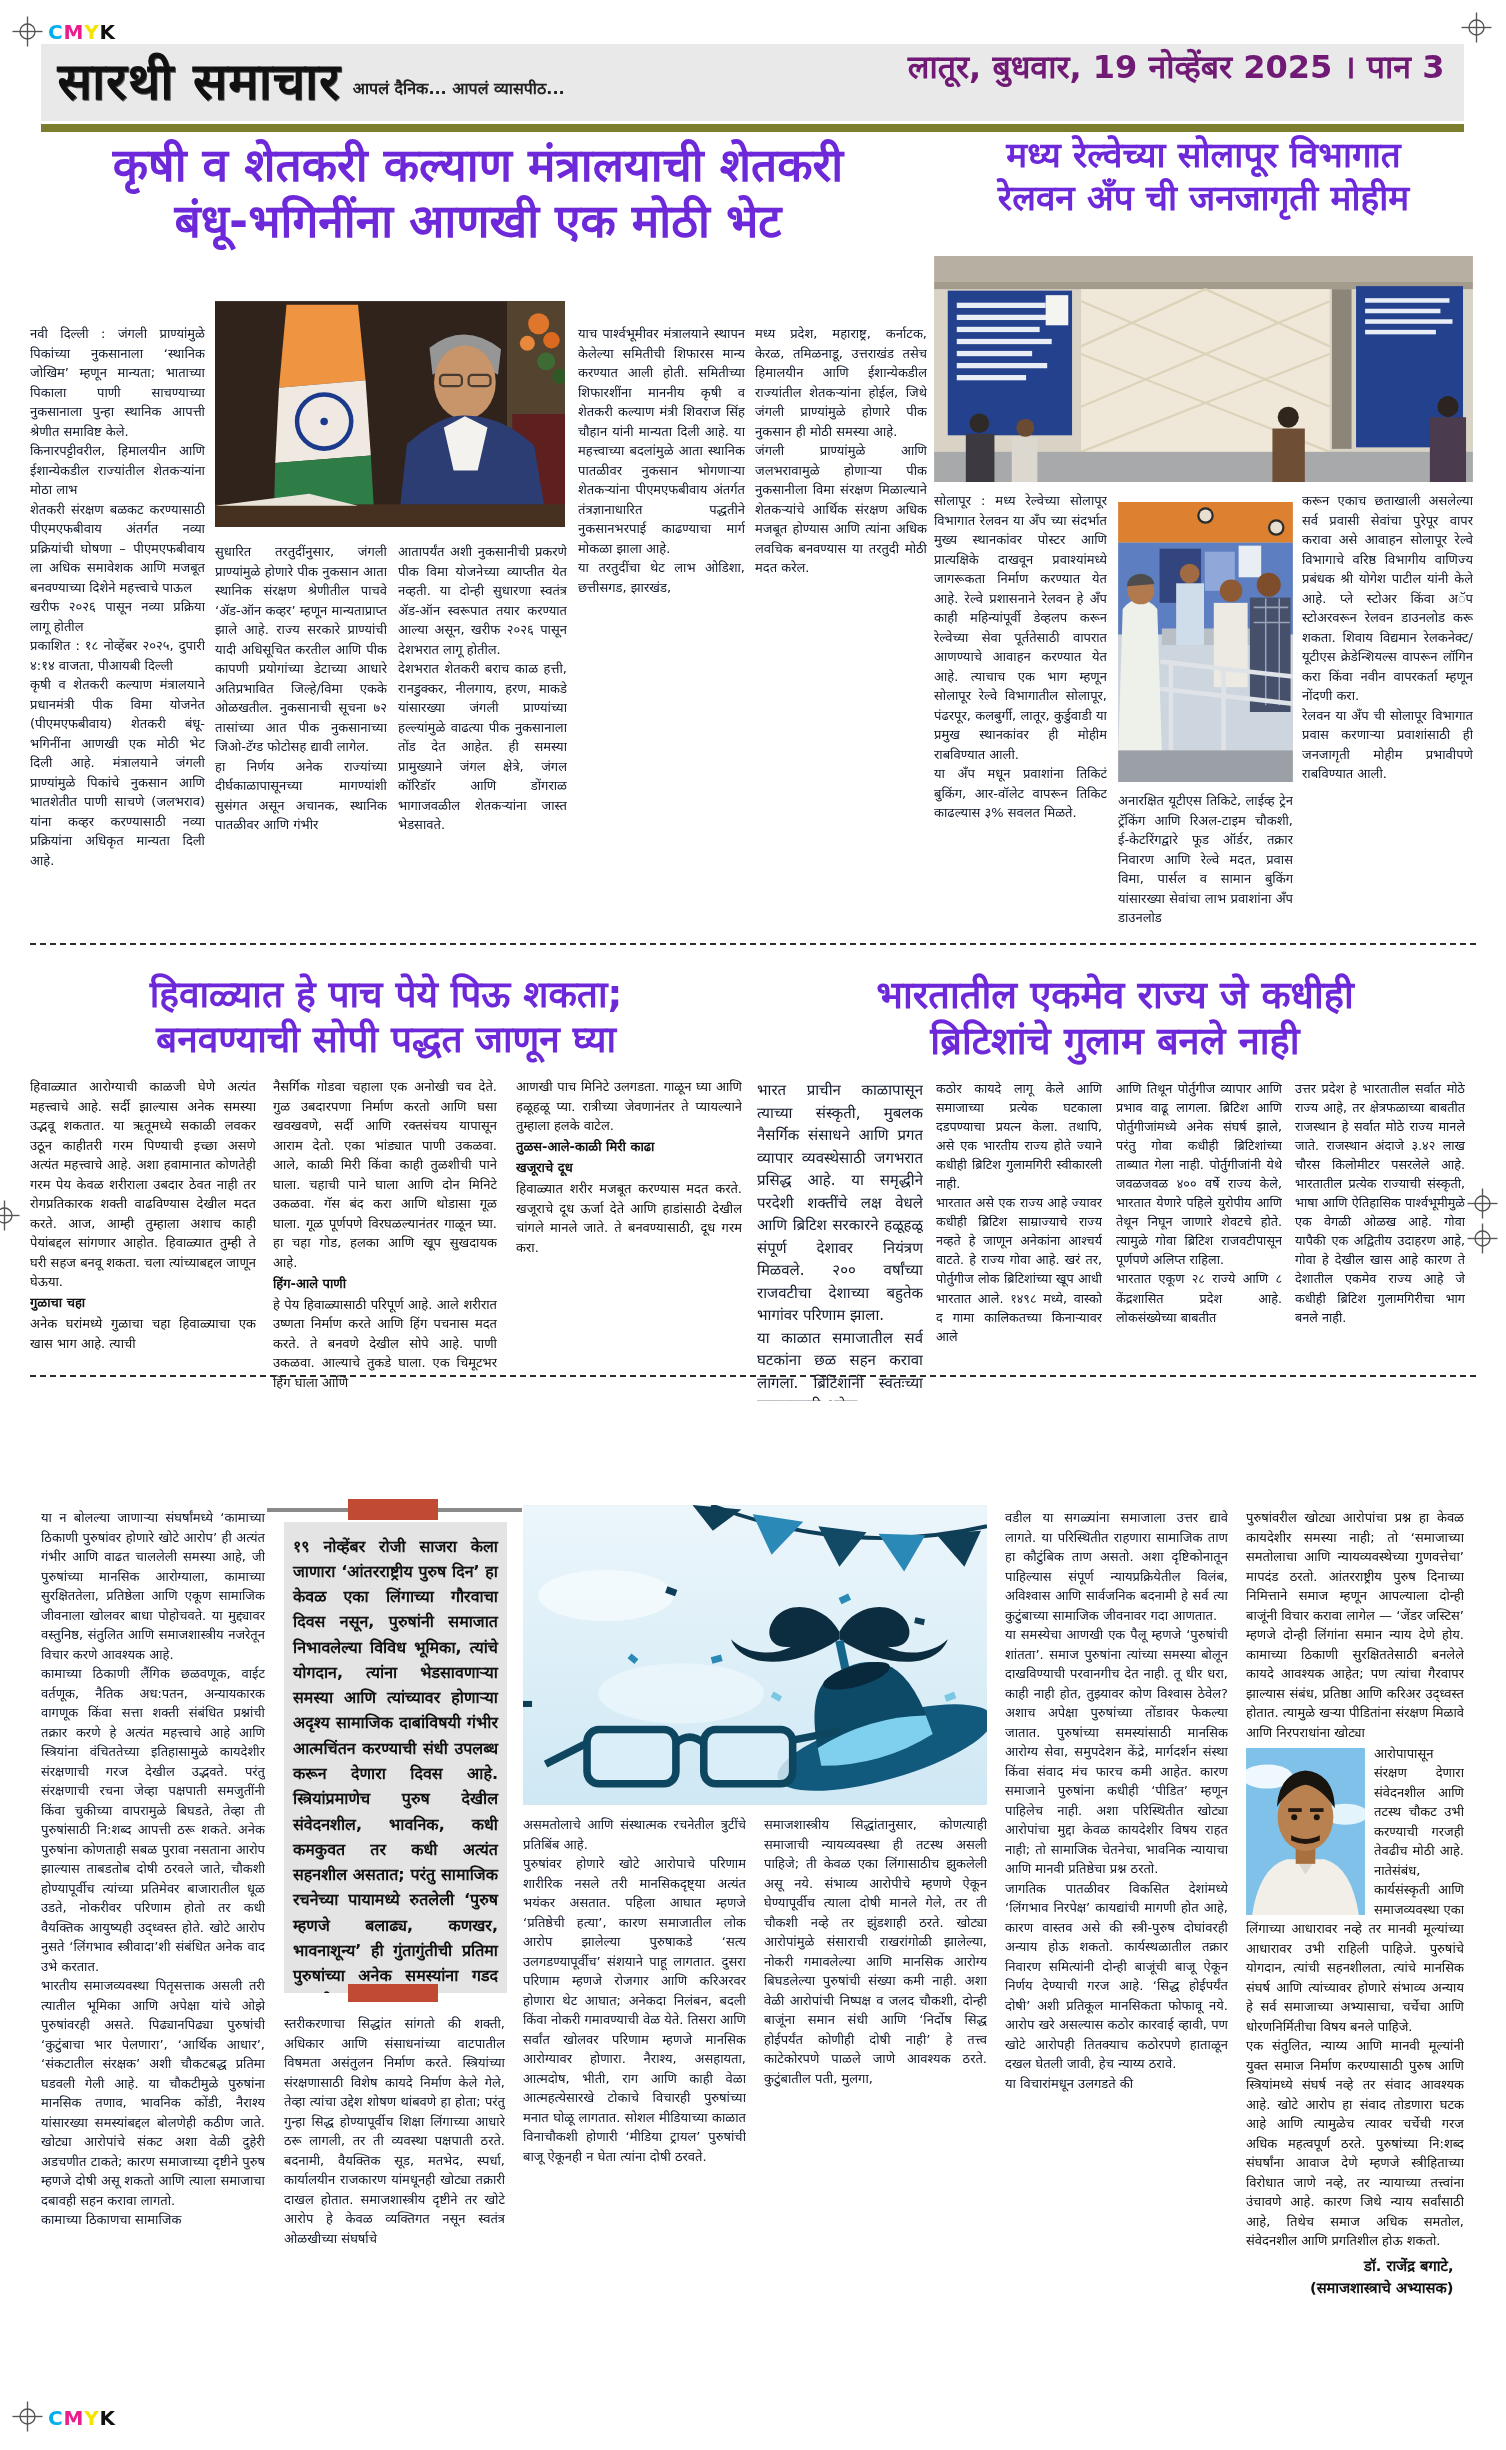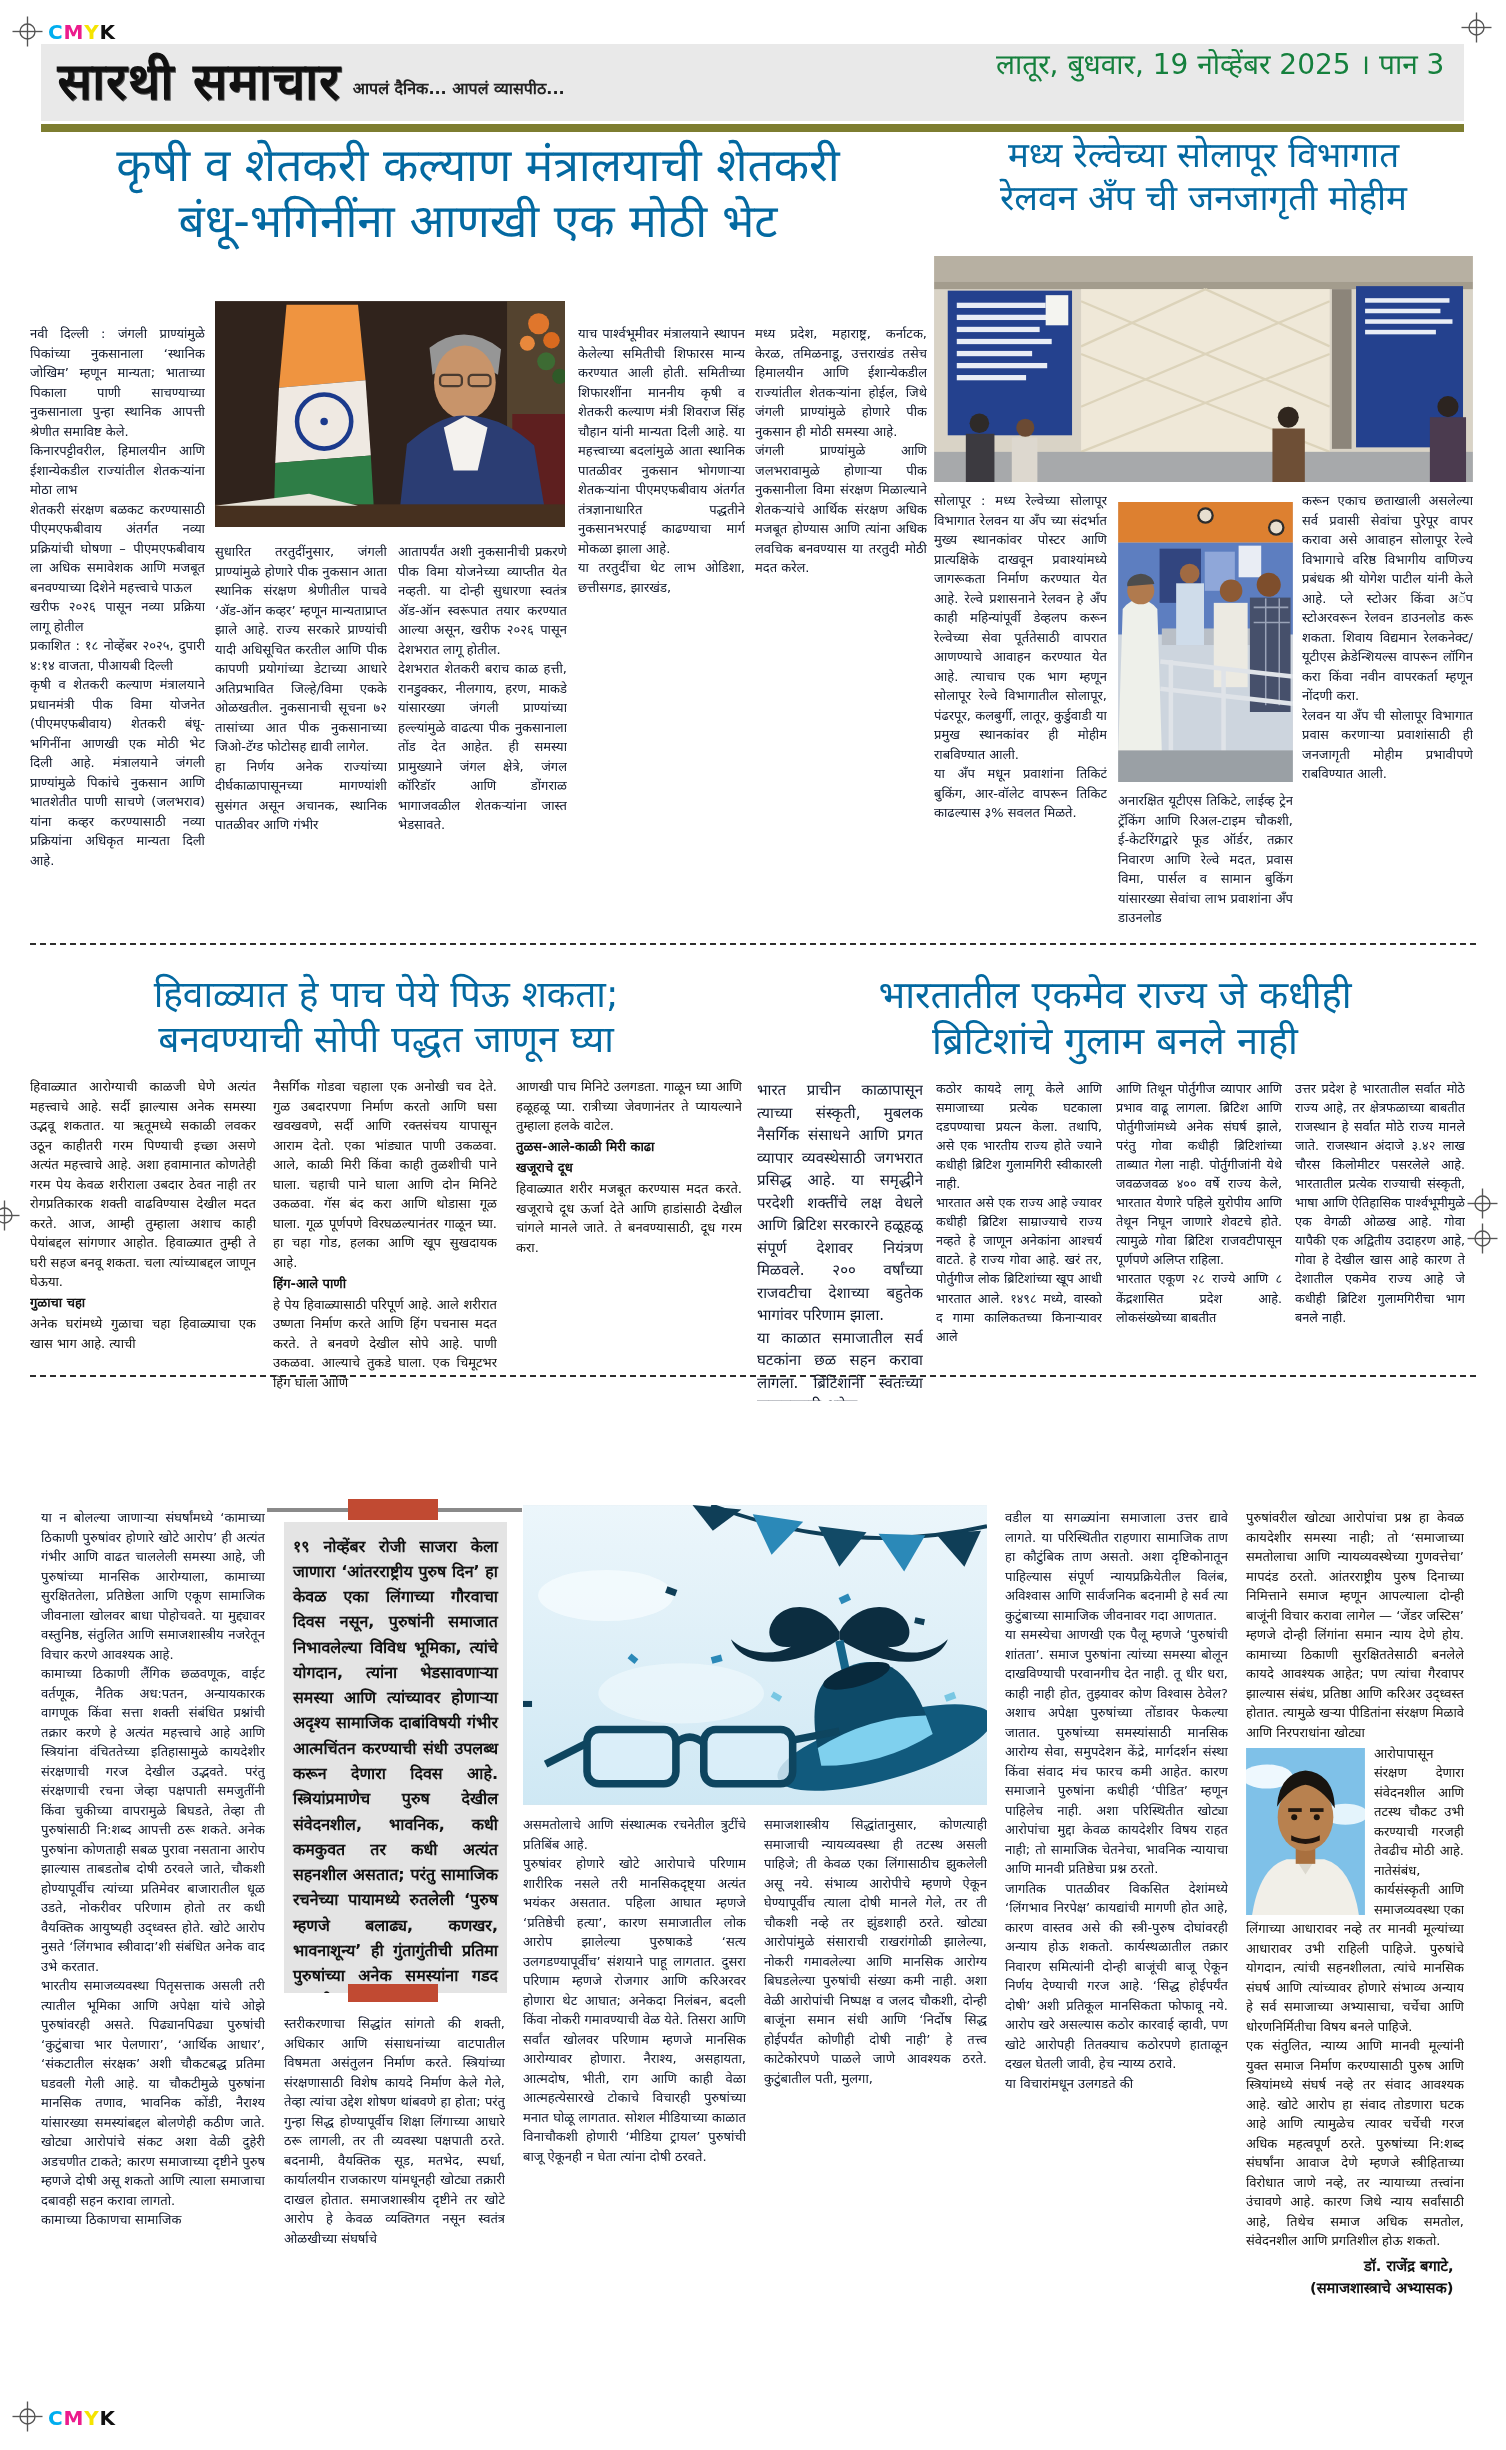--- a/index.html
+++ b/index.html
@@ -5,24 +5,24 @@
   html,body{margin:0;padding:0;background:#cfcfcf;}
   .page{position:relative;width:1506px;height:2450px;background:#ffffff;font-family:"DejaVu Sans",sans-serif;color:#111;overflow:hidden;}
   
   .regmark{position:absolute;width:33px;height:33px;}
   .cmyk{position:absolute;font-size:20px;font-weight:bold;letter-spacing:0.8px;font-family:"DejaVu Sans",sans-serif;}
   .cmyk .c{color:#00aeef}.cmyk .m{color:#ec1c8d}.cmyk .y{color:#f5e400}.cmyk .k{color:#111}
   
   .masthead{position:absolute;left:41px;top:44px;width:1423px;height:77px;background:#e9e9e9;display:flex;align-items:flex-start;}
   .mast-title{font-size:51px;font-weight:800;margin-left:16.6px;letter-spacing:0.8px;text-shadow:0.8px 0.8px 0 #555;}
   .mast-tagline{font-size:16px;font-weight:bold;margin-left:12px;margin-top:33px;color:#222;}
-  .mast-date{margin-left:auto;margin-right:19.6px;font-size:28px;font-weight:400;color:#15803d;}
+  .mast-date{margin-left:auto;margin-right:19.6px;font-size:32px;font-weight:700;color:#701a75;}
   .rule-olive{position:absolute;left:41px;top:124px;width:1423px;height:8.3px;background:#7d7d30;}
   
-  .headline{font-weight:400;color:#0369a1;text-align:center;white-space:pre-line;line-height:1.22;}
+  .headline{font-weight:700;color:#6d28d9;text-align:center;white-space:pre-line;line-height:1.22;}
   .body-col{position:absolute;font-size:13px;line-height:1.5;text-align:justify;white-space:pre-line;overflow:hidden;color:#0f172a;}
   .subhead{font-weight:bold;margin:1.5px 0;}
   .flowcol{position:absolute;overflow:hidden;font-size:13px;line-height:1.5;text-align:justify;}
   .flowcol p{margin:0 0 1.5px 0;white-space:pre-line;}
   .divider{position:absolute;border-top:2.3px dashed #2e2e2e;}
   .photo{position:absolute;overflow:hidden;background:#ddd;}
   .photo svg{display:block;}
   
   .banner{position:absolute;left:41px;top:1384px;width:1423px;height:107px;background:#e7e7e7;display:flex;align-items:center;justify-content:center;}
   .banner .headline{font-size:56px;line-height:1.05;}

